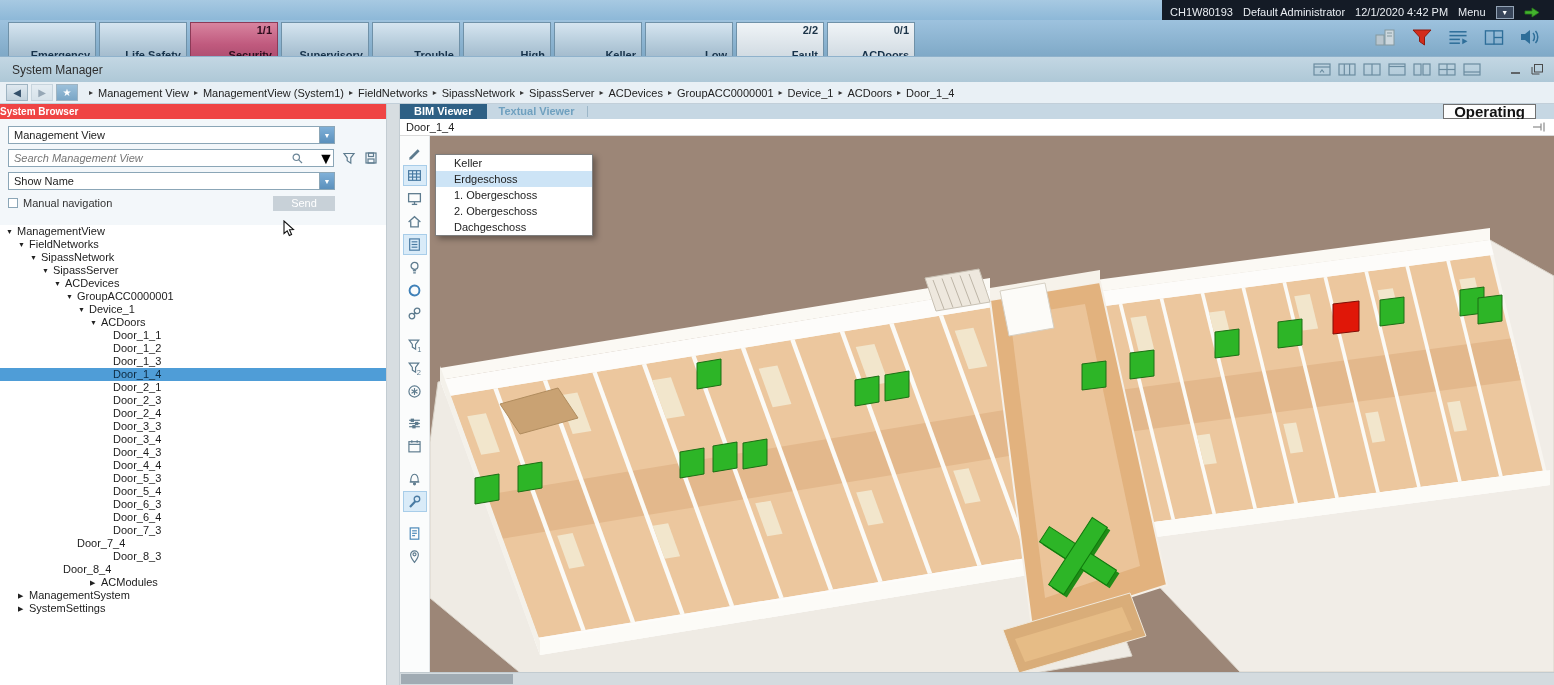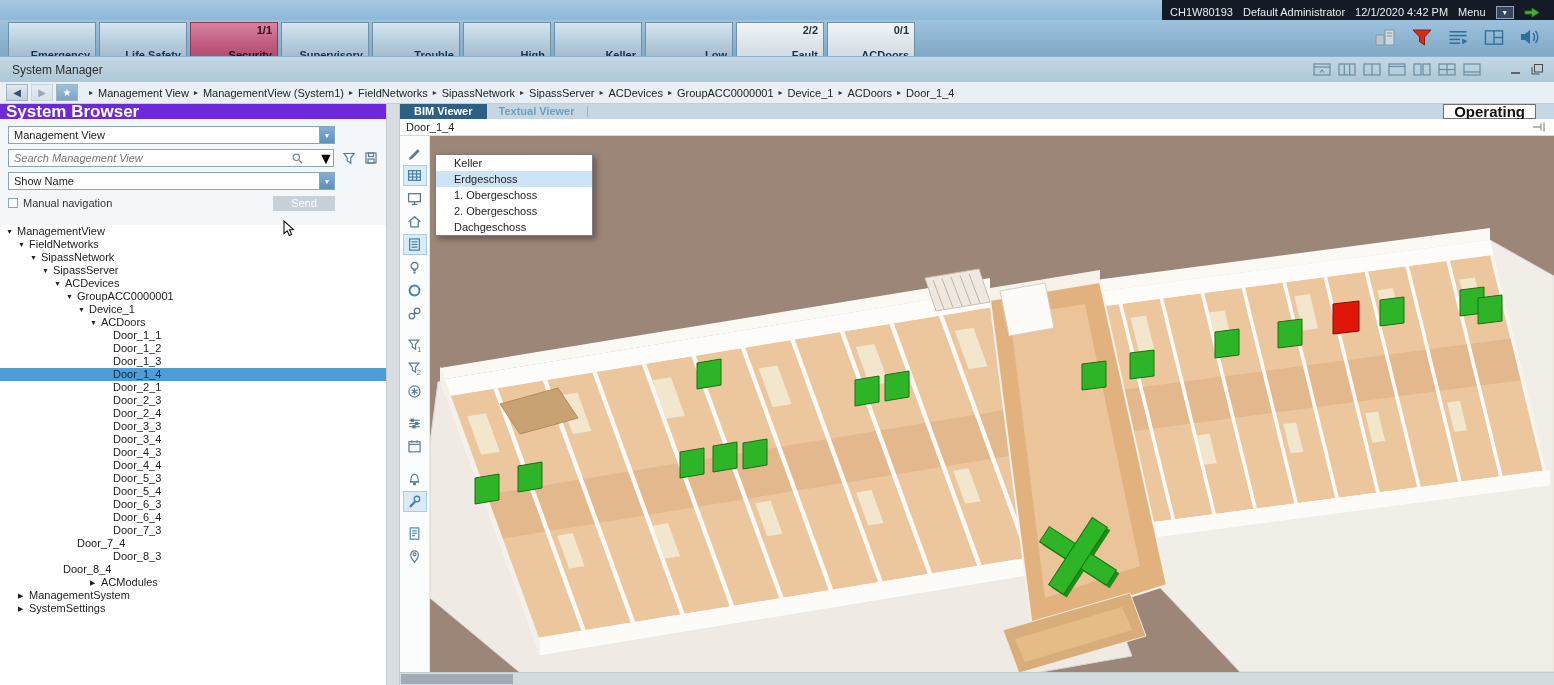--- a/index.html
+++ b/index.html
@@ -37,21 +37,21 @@
 .nav-btn{width:22px;height:17px;display:flex;align-items:center;justify-content:center;border:1px solid #9fb4c2;background:linear-gradient(180deg,#dfe9f0,#c2d2dd);font-size:10px;color:#34506a;cursor:pointer;flex:none}
 .nav-btn.disabled{opacity:.45}
 .nav-btn.star{background:linear-gradient(180deg,#9cc0da,#7aa6c6);color:#fff}
 .crumbs{display:flex;align-items:center;gap:3px;margin-left:6px;white-space:nowrap}
 .crumb-sep{font-size:8px;color:#333;margin:0 2px}
 .crumb{font-size:11px;color:#222;cursor:pointer}
 
 
 .content{display:flex;height:581px;flex:none}
 .sidepanel{width:386px;display:flex;flex-direction:column;background:#f3f7fa;flex:none}
-.sb-title{height:15px;background:#6d28d9;color:#fff;font-size:17px;font-weight:bold;padding-left:6px;line-height:15px;flex:none}
+.sb-title{height:15px;background:#ef4444;color:#fff;font-size:10px;font-weight:bold;line-height:15px;flex:none}
 .sb-controls{padding:7px 8px 0 8px;flex:none}
 .combo{position:relative;height:18px;border:1px solid #8ba6b7;background:#fff;width:327px;margin-bottom:5px;cursor:pointer}
 .combo .val{font-size:11px;color:#222;line-height:16px;padding-left:5px}
 .combo .dd{position:absolute;right:0;top:0;bottom:0;width:15px;background:linear-gradient(180deg,#7fb0d8,#5b90bc);color:#fff;font-size:7px;display:flex;align-items:center;justify-content:center;border-left:1px solid #8ba6b7}
 .search-row{display:flex;align-items:center;margin-bottom:5px}
 .search-box{position:relative;height:18px;border:1px solid #8ba6b7;background:#fff;width:327px;display:flex;align-items:center}
 .search-box input{border:0;outline:0;width:282px;height:16px;font-size:11px;font-style:italic;color:#666;padding-left:5px;background:transparent;font-family:inherit}
 .sb-icon{margin-left:8px;cursor:pointer;display:flex;align-items:center}
 .chk-row{display:flex;align-items:center;width:327px;margin-top:3px;position:relative;height:16px}
 .checkbox{width:10px;height:10px;border:1px solid #8ba6b7;background:#fff;margin-right:5px;cursor:pointer;flex:none}

